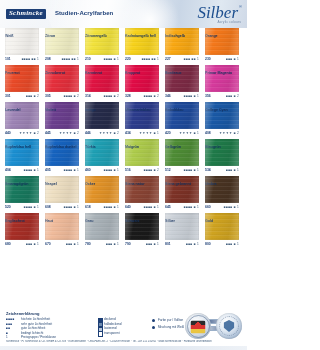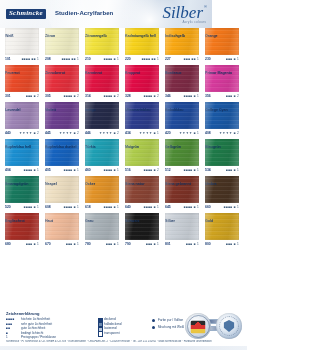--- a/index.html
+++ b/index.html
@@ -7,21 +7,21 @@
     width:247px;height:350px;
     background:#ffffff;
     font-family:"Liberation Sans",sans-serif;
     overflow:hidden;
     position:relative;
   }
   .page{position:relative;width:247px;height:350px;overflow:hidden;background:#fff;}
 
   
   .header{
-    position:absolute;left:0;top:0;width:212px;height:28px;
+    position:absolute;left:0;top:0;width:247px;height:28px;
     background:
       linear-gradient(118deg,rgba(255,255,255,.85) 0%,rgba(255,255,255,0) 32%),
       linear-gradient(62deg,rgba(255,255,255,.55) 40%,rgba(255,255,255,0) 70%),
       linear-gradient(100deg,#c3cfe0 0%,#d9e2ee 18%,#eef3f8 38%,#dbe4ef 56%,#c9d6e6 72%,#dfe8f1 88%,#cfd9e7 100%);
     overflow:hidden;
   }
   .hdr-sheen{
     position:absolute;left:52px;top:-24px;width:120px;height:80px;
     background:linear-gradient(125deg,rgba(255,255,255,0) 0%,rgba(255,255,255,.9) 45%,rgba(255,255,255,0) 80%);
     transform:rotate(-22deg);

